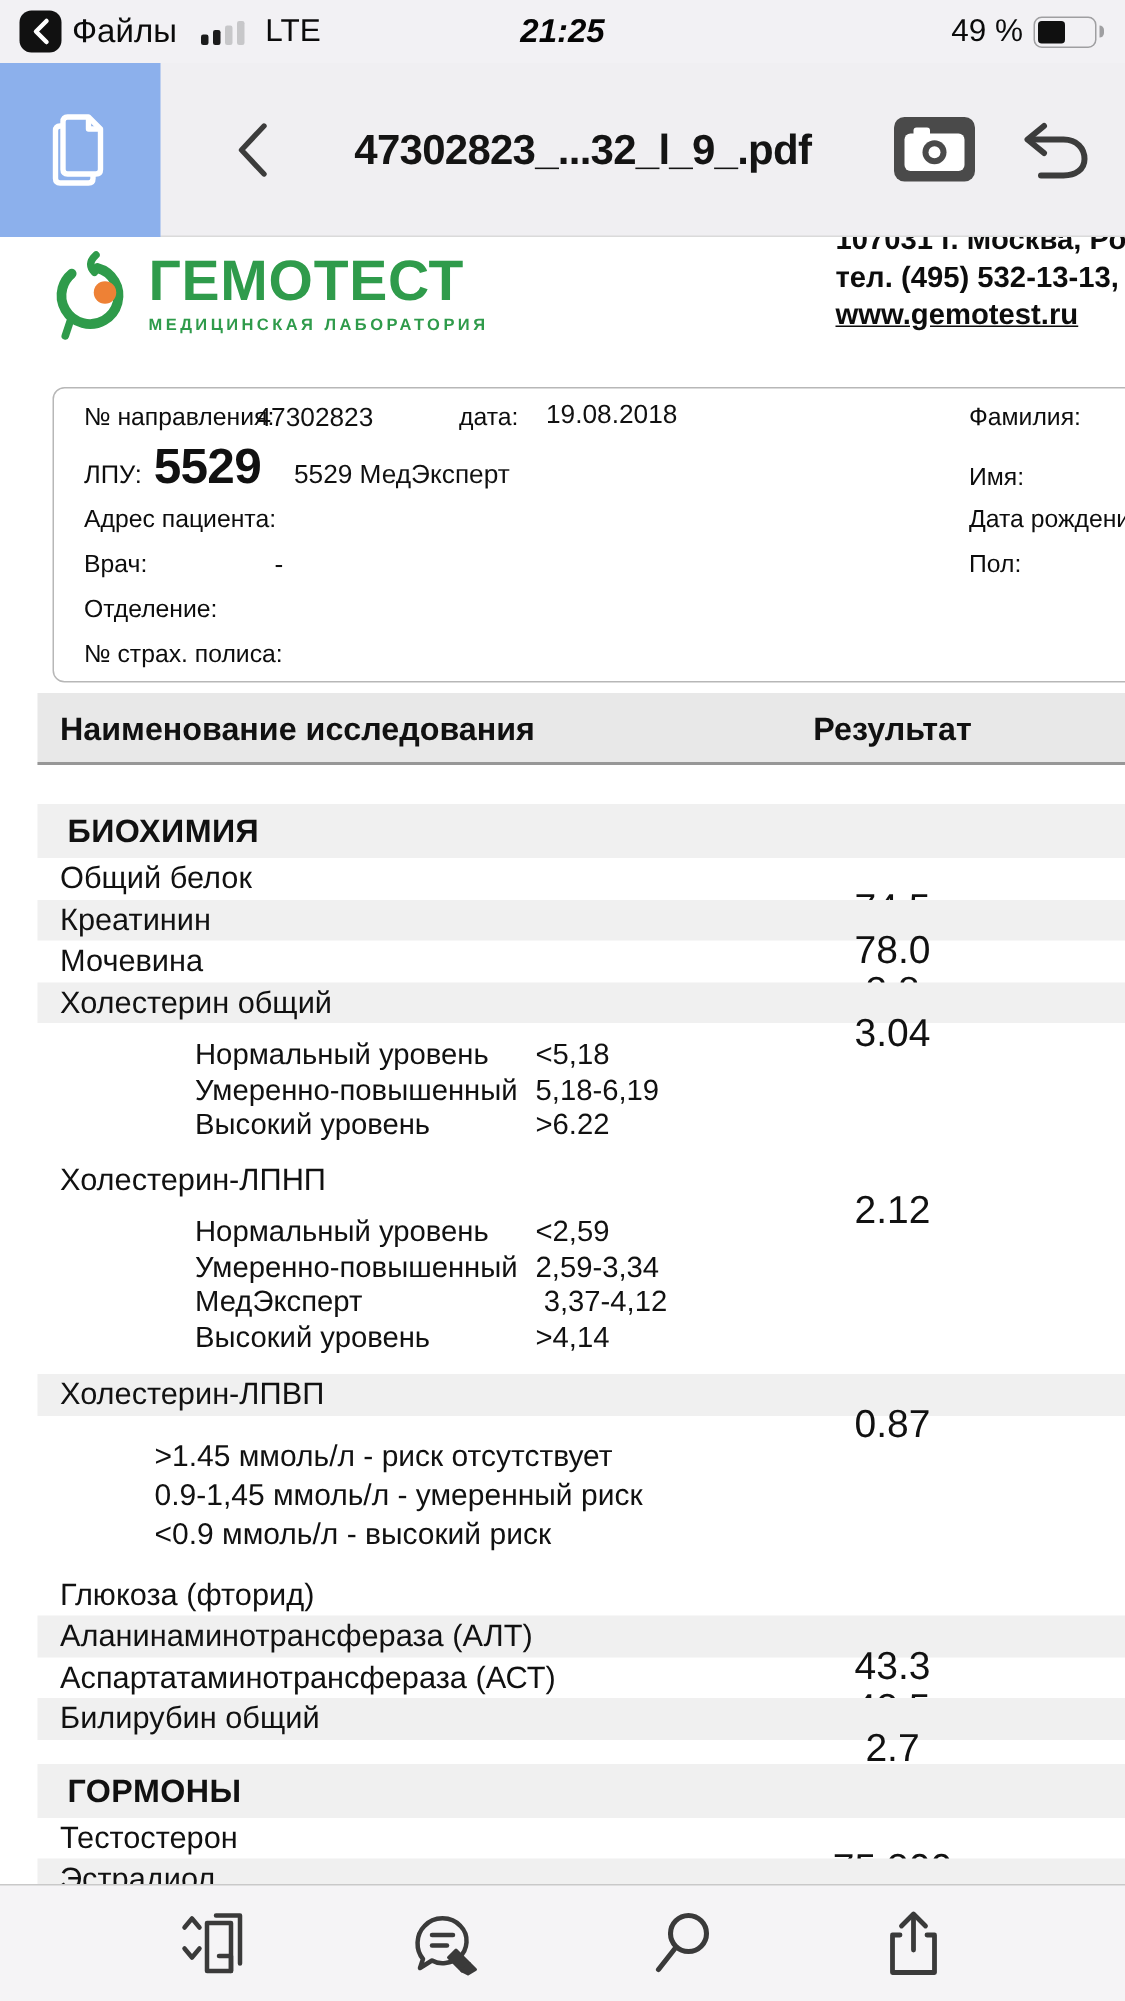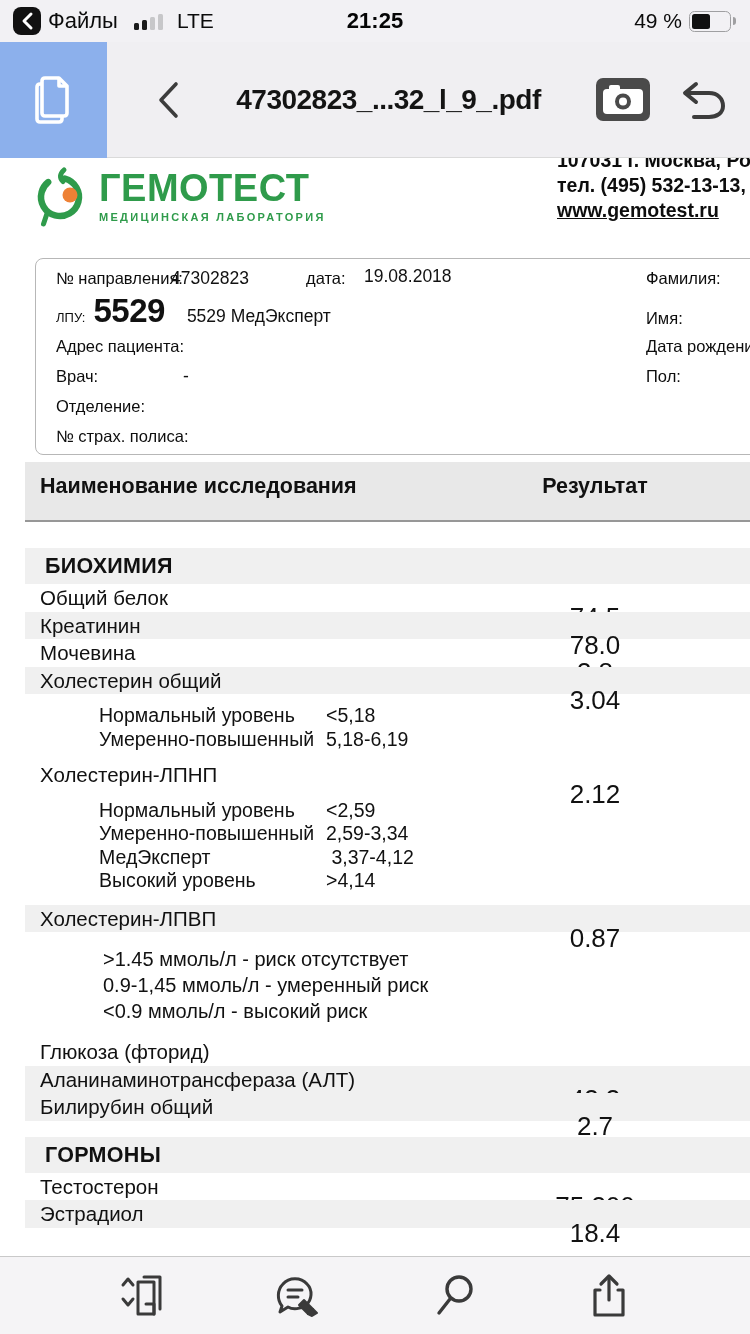--- a/index.html
+++ b/index.html
@@ -19,21 +19,21 @@
     margin-left:13px; display:flex; align-items:center; justify-content:center;
   }
   .sb-back-label { font-size:22px; color:#0b0b0b; margin-left:7px; }
   .signal { display:flex; align-items:flex-end; gap:3px; margin-left:16px; height:17px; }
   .signal i { width:5px; border-radius:1.5px; background:#c7c7c9; display:block; }
   .signal i.on { background:#1b1b1b; }
   .s1{height:7px;} .s2{height:10px;} .s3{height:13px;} .s4{height:16px;}
   .sb-lte { font-size:21px; color:#0b0b0b; margin-left:14px; }
   .sb-time {
     position:absolute; left:0; right:0; text-align:center;
-    font-size:22px; font-weight:bold; color:#050505; pointer-events:none;
+    font-size:22px; font-weight:bold; color:#050505; pointer-events:none;font-style:italic;
   }
   .battery-group { position:absolute; right:14px; top:0; height:42px; display:flex; align-items:center; gap:7px; }
   .battery-text { font-size:21px; color:#0b0b0b; }
   .battery-body {
     width:42px; height:21px; border:1.5px solid #9f9fa1; border-radius:5.5px;
     position:relative; background:#f2f1f4; padding:2px;
   }
   .battery-fill { width:49%; height:100%; background:#101010; border-radius:2.5px; }
   .battery-tip {
     width:3px; height:8px; background:#9f9fa1; border-radius:0 3px 3px 0; margin-left:-5px;
@@ -78,42 +78,42 @@
   .ib-value { font-size:17.5px; font-weight:normal; white-space:nowrap; }
   .ib-abs { position:absolute; }
   .lpu-row { display:flex; align-items:baseline; }
   .lpu-big { font-size:33px; font-weight:bold; margin-left:8px; letter-spacing:-0.5px; }
   .lpu-name { margin-left:22px; }
   
   .report {
     position:absolute; left:25px; top:304px; width:725px;
   }
   .thead {
-    position:relative; height:60px; background:#e8e8e8;
+    position:relative; height:48px; background:#e8e8e8;
     border-bottom:2px solid #979797; line-height:48px;
   }
   .thead .c1 { padding-left:15px; font-size:21.5px; font-weight:bold; }
   .col-result {
     position:absolute; left:490px; top:0; width:160px; text-align:center;
     font-size:21.5px; font-weight:bold; line-height:inherit;
   }
   .tgap { height:10px; }
   .sec-row { height:36px; line-height:36px; background:#f0f0f0; margin-top:16px; }
   .sec-row span { padding-left:20px; font-size:21.5px; font-weight:bold; letter-spacing:0.3px; }
   .test-row { position:relative; height:27.5px; line-height:27.5px; }
   .test-row.shade { background:#f0f0f0; }
   .test-row .lab { padding-left:15px; font-size:20.5px; }
   .test-row .val {
     position:absolute; left:490px; top:0; width:160px; text-align:center;
     font-size:26px; font-weight:normal; line-height:inherit;margin-top:20px;
   }
   .ref-block { padding:10px 0 10px 0; }
   .ref-block.pad-b { padding-bottom:12px; }
   .ref-line { line-height:23.5px; font-size:19.5px; }
-  .ref-line .rl { display:inline-block; margin-left:74px; width:227px; }
+  .ref-line .rl { display:inline-block; margin-left:105px; width:227px; }
   .notes-block { padding:14px 0; }
   .note-line { line-height:26px; font-size:20px; margin-left:78px; }
   
   .bottom-bar {
     position:absolute; left:0; top:1256px; width:750px; height:78px;
     background:#f5f4f6; border-top:1px solid #c9c9c9; z-index:30;
     display:flex; align-items:center; justify-content:space-between;
     padding:0 118px;
   }
   .bb-icon { display:flex; align-items:center; justify-content:center; }
@@ -201,21 +201,21 @@
   </div>
 
   <div class="info-box">
     <span class="ib-abs ib-label" style="left:20px; top:10px">№ направления:</span>
     <span class="ib-abs ib-value" style="left:135px; top:9px">47302823</span>
     <span class="ib-abs ib-label" style="left:270px; top:10px">дата:</span>
     <span class="ib-abs ib-value" style="left:328px; top:7px">19.08.2018</span>
     <span class="ib-abs ib-label" style="left:610px; top:10px">Фамилия:</span>
 
     <div class="ib-abs lpu-row" style="left:20px; top:33px">
-      <span class="ib-label" style="font-size:13px">ЛПУ:</span>
+      <span class="ib-label" style="font-size:17px">ЛПУ:</span>
       <span class="lpu-big">5529</span>
       <span class="ib-value lpu-name">5529 МедЭксперт</span>
     </div>
     <span class="ib-abs ib-label" style="left:610px; top:50px">Имя:</span>
 
     <span class="ib-abs ib-label" style="left:20px; top:78px">Адрес пациента:</span>
     <span class="ib-abs ib-label" style="left:610px; top:78px">Дата рождения</span>
 
     <span class="ib-abs ib-label" style="left:20px; top:108px">Врач:</span>
     <span class="ib-abs ib-value" style="left:147px; top:107px">-</span>
@@ -233,36 +233,38 @@
     <div class="tgap"></div>
     <div id="report-rows">
         <div class="sec-row"><span>БИОХИМИЯ</span></div>
         <div class="test-row"><span class="lab">Общий белок</span><span class="val">74.5</span></div>
         <div class="test-row shade"><span class="lab">Креатинин</span><span class="val">78.0</span></div>
         <div class="test-row"><span class="lab">Мочевина</span><span class="val">3.8</span></div>
         <div class="test-row shade"><span class="lab">Холестерин общий</span><span class="val">3.04</span></div>
         <div class="ref-block">
           <div class="ref-line"><span class="rl">Нормальный уровень</span><span>&lt;5,18</span></div>
           <div class="ref-line"><span class="rl">Умеренно-повышенный</span><span>5,18-6,19</span></div>
+          <div class="ref-line"><span class="rl">Высокий уровень</span><span>&gt;6.22</span></div>
         </div>
         <div class="test-row"><span class="lab">Холестерин-ЛПНП</span><span class="val">2.12</span></div>
         <div class="ref-block pad-b">
           <div class="ref-line"><span class="rl">Нормальный уровень</span><span>&lt;2,59</span></div>
           <div class="ref-line"><span class="rl">Умеренно-повышенный</span><span>2,59-3,34</span></div>
           <div class="ref-line"><span class="rl">МедЭксперт</span><span> 3,37-4,12</span></div>
           <div class="ref-line"><span class="rl">Высокий уровень</span><span>&gt;4,14</span></div>
         </div>
         <div class="test-row shade"><span class="lab">Холестерин-ЛПВП</span><span class="val">0.87</span></div>
         <div class="notes-block">
           <div class="note-line">&gt;1.45 ммоль/л - риск отсутствует</div>
           <div class="note-line">0.9-1,45 ммоль/л - умеренный риск</div>
           <div class="note-line">&lt;0.9 ммоль/л - высокий риск</div>
         </div>
         <div class="test-row"><span class="lab">Глюкоза (фторид)</span></div>
         <div class="test-row shade"><span class="lab">Аланинаминотрансфераза (АЛТ)</span><span class="val">43.3</span></div>
+        <div class="test-row"><span class="lab">Аспартатаминотрансфераза (АСТ)</span><span class="val">42.5</span></div>
         <div class="test-row shade"><span class="lab">Билирубин общий</span><span class="val">2.7</span></div>
         <div class="sec-row"><span>ГОРМОНЫ</span></div>
         <div class="test-row"><span class="lab">Тестостерон</span><span class="val">75.300</span></div>
         <div class="test-row shade"><span class="lab">Эстрадиол</span><span class="val">18.4</span></div>
       </div>
   </div>
 </div>
 
 <div class="bottom-bar">
   <div class="bb-icon">

